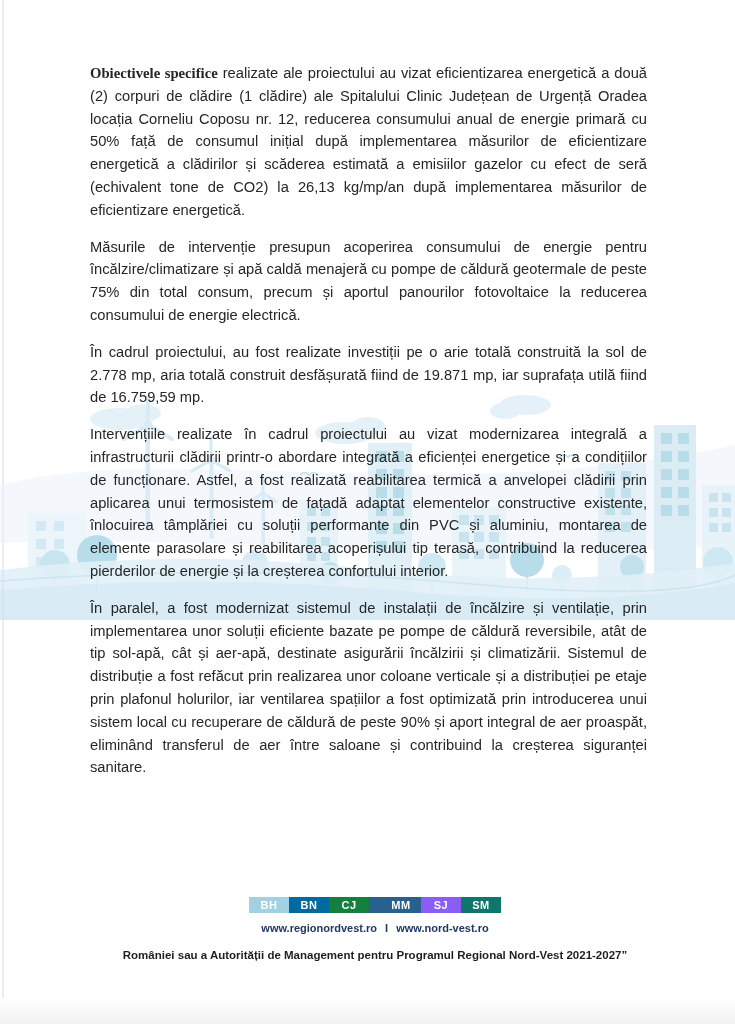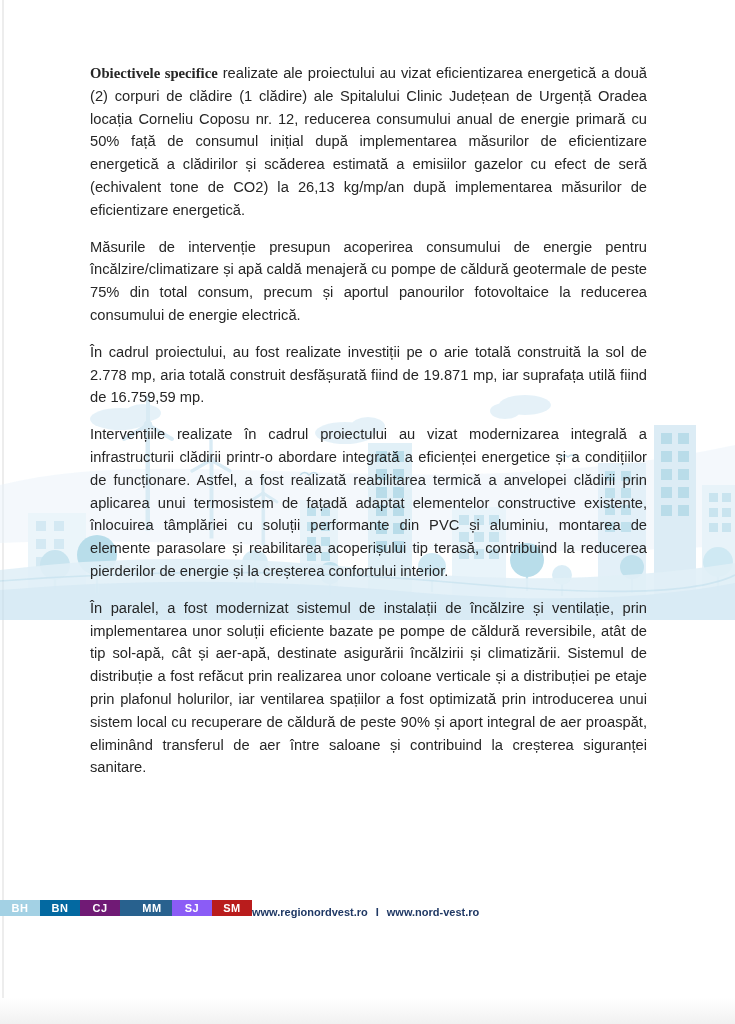--- a/index.html
+++ b/index.html
@@ -29,22 +29,22 @@
   }
   .content p{
     margin:0 0 14px 0;
     font-size:14.7px;
     line-height:22.8px;
     color:#262626;
     text-align:justify;
   }
   .content p strong{font-weight:bold;font-family:Liberation Serif, serif;}
   .footer{
-    position:absolute;left:0;right:0;top:897px;z-index:2;
-    display:flex;flex-direction:row;align-items:center;
+    position:absolute;left:15px;right:0;top:897px;z-index:2;
+    display:flex;flex-direction:column;align-items:center;
   }
   .county-row{display:flex;}
   .county-box{
     width:40px;height:16px;line-height:16px;
     text-align:center;
     color:#ffffff;font-size:11px;font-weight:bold;
     letter-spacing:.5px;
   }
   .links-row{
     margin-top:9px;
@@ -224,28 +224,29 @@
     <p>Măsurile de intervenție presupun acoperirea consumului de energie pentru încălzire/climatizare și apă caldă menajeră cu pompe de căldură geotermale de peste 75% din total consum, precum și aportul panourilor fotovoltaice la reducerea consumului de energie electrică.</p>
     <p>În cadrul proiectului, au fost realizate investiții pe o arie totală construită la sol de 2.778 mp, aria totală construit desfășurată fiind de 19.871 mp, iar suprafața utilă fiind de 16.759,59 mp.</p>
     <p>Intervențiile realizate în cadrul proiectului au vizat modernizarea integrală a infrastructurii clădirii printr-o abordare integrată a eficienței energetice și a condițiilor de funcționare. Astfel, a fost realizată reabilitarea termică a anvelopei clădirii prin aplicarea unui termosistem de fațadă adaptat elementelor constructive existente, înlocuirea tâmplăriei cu soluții performante din PVC și aluminiu, montarea de elemente parasolare și reabilitarea acoperișului tip terasă, contribuind la reducerea pierderilor de energie și la creșterea confortului interior.</p>
     <p>În paralel, a fost modernizat sistemul de instalații de încălzire și ventilație, prin implementarea unor soluții eficiente bazate pe pompe de căldură reversibile, atât de tip sol-apă, cât și aer-apă, destinate asigurării încălzirii și climatizării. Sistemul de distribuție a fost refăcut prin realizarea unor coloane verticale și a distribuției pe etaje prin plafonul holurilor, iar ventilarea spațiilor a fost optimizată prin introducerea unui sistem local cu recuperare de căldură de peste 90% și aport integral de aer proaspăt, eliminând transferul de aer între saloane și contribuind la creșterea siguranței sanitare.</p>
   </div>
 
   <div class="footer">
     <div class="county-row">
       <span class="county-box" style="background-color: rgb(163, 209, 228);">BH</span>
       <span class="county-box" style="background-color: #0369a1;">BN</span>
-      <span class="county-box" style="background-color: #701a75;">CJ</span>
+      <span class="county-box" style="background-color: #15803d;">CJ</span>
       <span class="county-box" style="background-color: rgb(40, 97, 142); padding-left: 12px;">MM</span>
       <span class="county-box" style="background-color: #8b5cf6;">SJ</span>
-      <span class="county-box" style="background-color: #b91c1c;">SM</span>
+      <span class="county-box" style="background-color: #0f766e;">SM</span>
     </div>
     <div class="links-row">
       <a href="#">www.regionordvest.ro</a>
       <span>I</span>
       <a href="#">www.nord-vest.ro</a>
     </div>
     <div class="disclaimer">
+      <div>României sau a Autorității de Management pentru Programul Regional Nord-Vest 2021-2027”</div>
     </div>
   </div>
 
   <div class="bottom-fade"></div>
 </div>
 
 </body></html>

